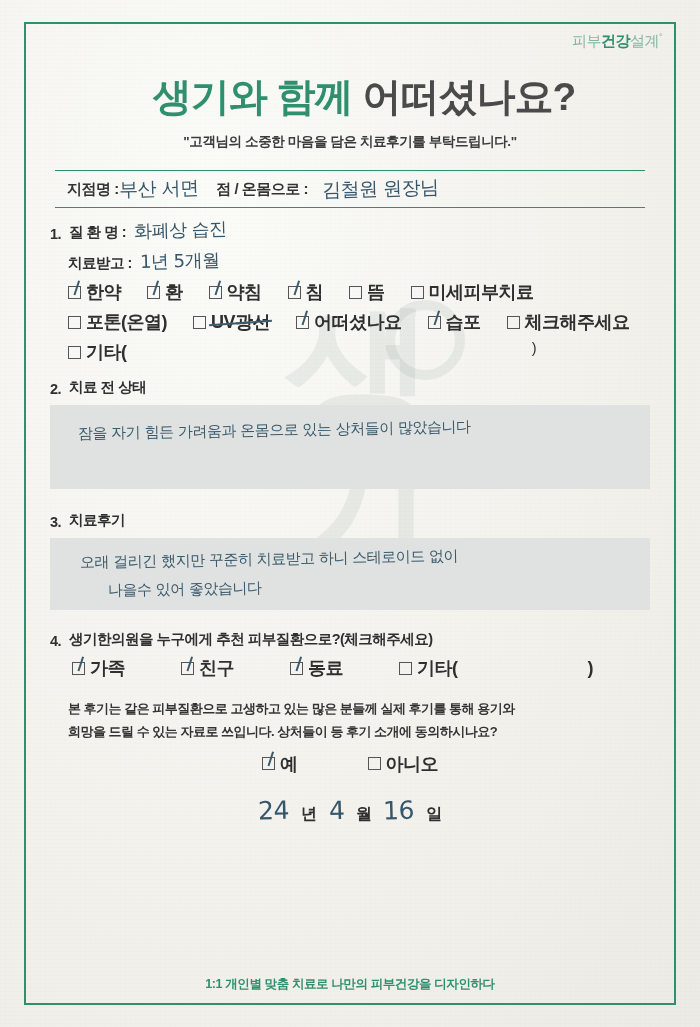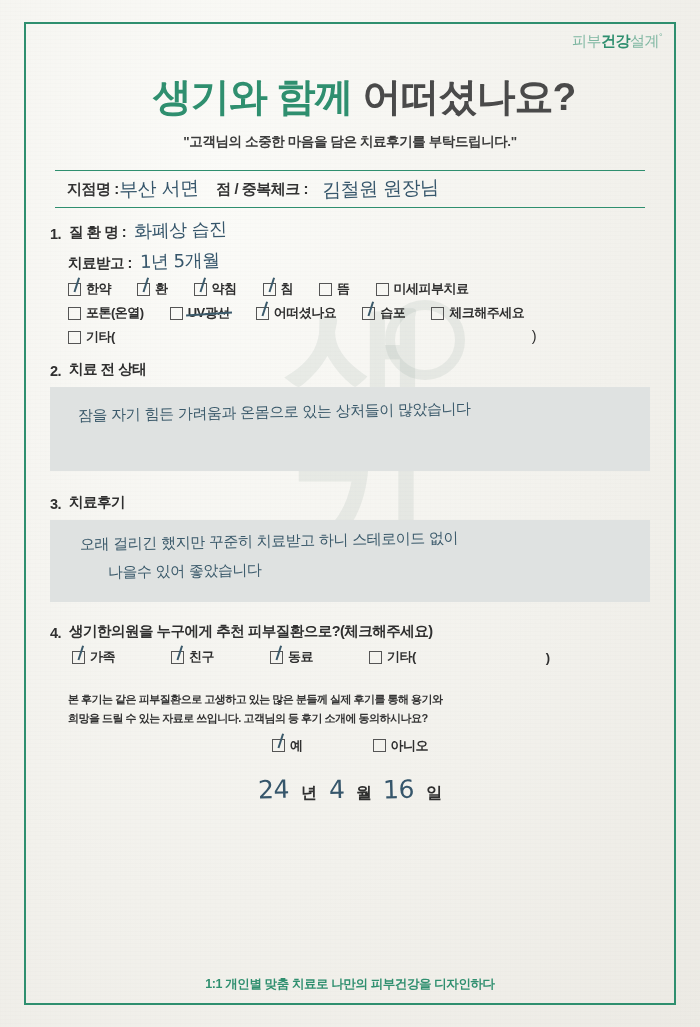--- a/index.html
+++ b/index.html
@@ -95,50 +95,50 @@
   }
 
   .body{
     position:absolute;left:50px;right:50px;top:218px;
     font-size:14.5px;letter-spacing:-0.5px;color:#2f2f2f;
   }
   .row{display:flex;align-items:flex-end;gap:8px;margin-bottom:7px;}
   .label{font-weight:700;white-space:nowrap;}
   .cb{
     display:inline-flex;align-items:center;gap:5px;
-    font-weight:700;font-size:13px;white-space:nowrap;
+    font-weight:700;font-size:18px;white-space:nowrap;
   }
   .box{
     display:inline-block;width:11px;height:11px;border:1.4px solid #555;
     position:relative;flex:none;
   }
   .box.checked:after{
     content:"";position:absolute;left:-2px;top:-8px;
     width:9px;height:15px;border-right:2px solid #3b5a6b;
     transform:rotate(18deg);
   }
   .opts{display:flex;flex-wrap:wrap;gap:9px 26px;margin:6px 0 0 8px;}
 
   .answerbox{
     margin-top:8px;background:#dfe2e1;height:84px;width:100%;
     position:relative;
   }
   .answerbox2{
-    margin-top:8px;background:#dfe2e1;height:82px;width:100%;
+    margin-top:8px;background:#dfe2e1;height:72px;width:100%;
     position:relative;
   }
   .hw{
     position:absolute;
     font-family:"DejaVu Sans", sans-serif;
     color:#3b5a6b;font-size:15px;white-space:nowrap;
     transform:rotate(-1deg);
   }
 
   .note{
-    margin-top:24px;font-size:11px;line-height:1.75;letter-spacing:-0.5px;
+    margin-top:18px;font-size:13px;line-height:1.75;letter-spacing:-0.5px;
     font-weight:700;color:#333;padding-left:18px;
   }
   .consent{
     display:flex;justify-content:center;gap:70px;margin-top:8px;
   }
   .dateline{
     display:flex;justify-content:center;align-items:flex-end;gap:12px;
     margin-top:20px;font-size:16px;font-weight:700;
   }
   .dateline .hand{font-size:25px;}
@@ -175,21 +175,21 @@
   <div class="title">
     <span class="a">생기와 함께</span>
     <span class="b">어떠셨나요?</span>
   </div>
 
   <div class="subtitle">"고객님의 소중한 마음을 담은 치료후기를 부탁드립니다."</div>
 
   <div class="branchbar">
     <span class="label">지점명 :</span>
     <span class="hand" style="font-size:19px">부산 서면</span>
-    <span class="label" style="margin-left:18px">점 / 중복체크 :</span>
+    <span class="label" style="margin-left:18px">점 / 온몸으로 :</span>
     <span class="hand" style="font-size:19px;margin-left:14px">김철원 원장님</span>
   </div>
 
   <div class="body">
 
     <div class="row">
       <span class="label">1.</span>
       <span class="label">질 환 명 :</span>
       <span class="hand" style="font-size:18px">화폐상 습진</span>
     </div>
@@ -293,21 +293,21 @@
       <span class="cb">
           <span class="box"></span>
           <span>기타(</span>
           <span style="display:inline-block;width:120px"></span>
           <span>)</span>
         </span>
     </div>
 
     <div class="note">
       <div>본 후기는 같은 피부질환으로 고생하고 있는 많은 분들께 실제 후기를 통해 용기와</div>
-      <div>희망을 드릴 수 있는 자료로 쓰입니다. 고객님의 등 후기 소개에 동의하시나요?</div>
+      <div>희망을 드릴 수 있는 자료로 쓰입니다. 상처들이 등 후기 소개에 동의하시나요?</div>
     </div>
 
     <div class="consent">
       <span class="cb">
           <span class="box checked"></span>
           <span>예</span>
         </span>
       <span class="cb">
           <span class="box"></span>
           <span>아니오</span>

